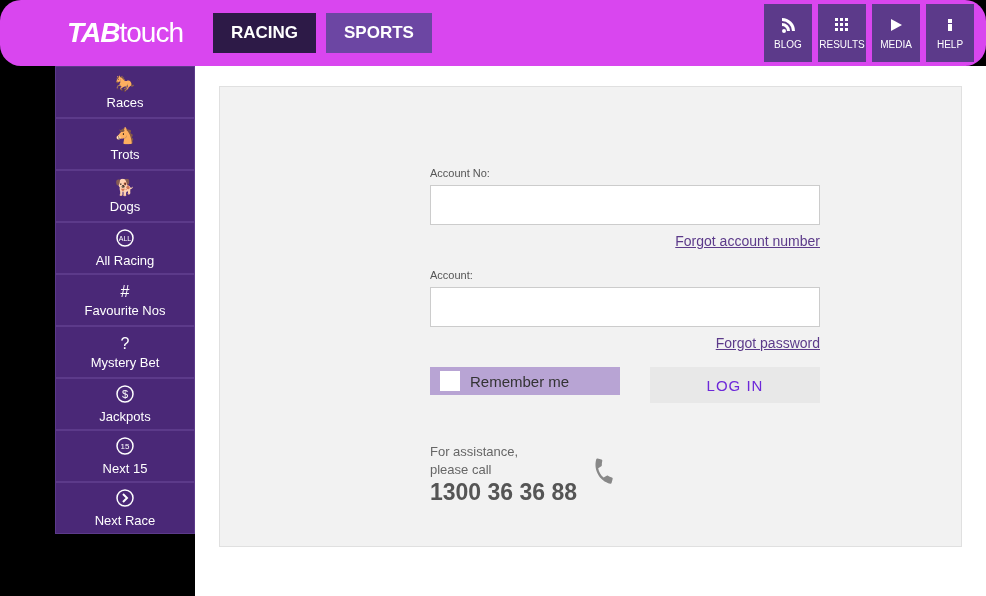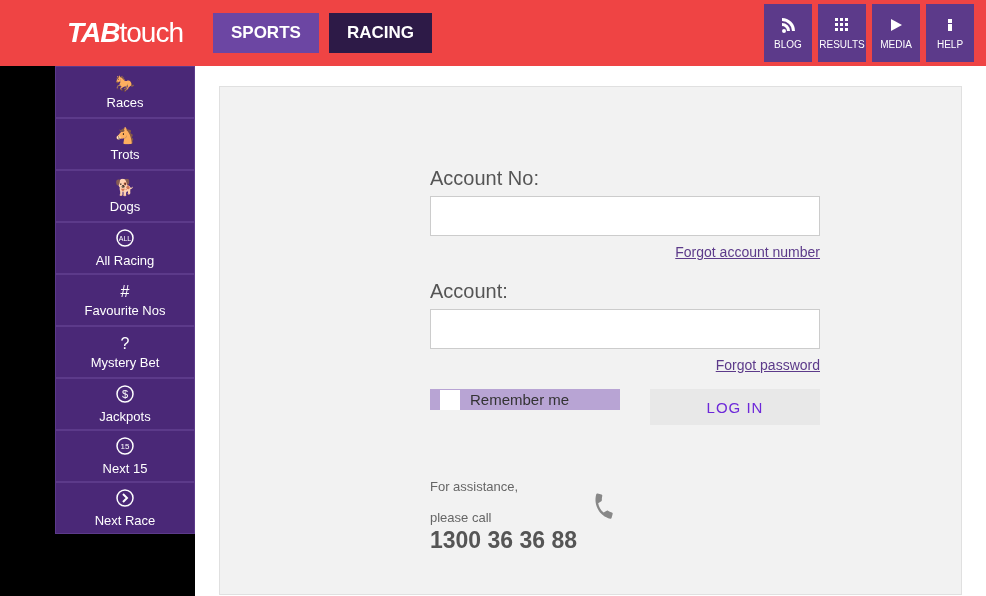--- a/index.html
+++ b/index.html
@@ -1,58 +1,58 @@
 <!DOCTYPE html>
 <html><head>
 <meta charset="utf-8">
 <style>
 * { margin: 0; padding: 0; box-sizing: border-box; }
 body { font-family: Arial, sans-serif; background: #000; width: 986px; height: 596px; overflow: hidden; }
 
-.header { background: #ef4444; height: 66px; display: flex; align-items: center; padding: 0 12px; }
+.header { background: #d946ef; height: 66px; display: flex; align-items: center; padding: 0 12px; border-radius: 21px; }
 .logo { color: #fff; font-size: 28px; font-weight: bold; margin-left: 55px; margin-right: 30px; font-style: italic; letter-spacing: -1px; }
 .logo .touch { font-weight: normal; font-style: normal; }
 .nav-tabs { display: flex; gap: 10px; }
 .nav-tab { background: #2d1a47; color: #fff; padding: 10px 18px; font-size: 17px; font-weight: 600; cursor: pointer; }
 .nav-tab.secondary { background: #6c46a3; }
 .header-right { margin-left: auto; display: flex; gap: 6px; }
 .header-btn { background: #5c3a8a; color: #fff; width: 48px; height: 58px; display: flex; flex-direction: column; align-items: center; justify-content: center; font-size: 10px; cursor: pointer; }
 .header-btn-icon { font-size: 16px; margin-bottom: 2px; }
 
 .container { display: flex; height: 530px; }
 .sidebar { width: 140px; background: #000; display: flex; flex-direction: column; margin-left: 55px; }
 .sidebar-item { background: #4a2877; border: 1px solid #5c3a8a; height: 52px; display: flex; flex-direction: column; align-items: center; justify-content: center; color: #fff; font-size: 13px; cursor: pointer; margin-bottom: 0; }
 .sidebar-icon { font-size: 16px; margin-bottom: 2px; }
 
 .main { flex: 1; background: #fff; padding: 20px 24px; overflow: auto; }
 .page-title { color: #5c3a8a; font-size: 32px; font-weight: 500; margin-bottom: 28px; }
 .form-panel { background: #f2f2f2; border: 1px solid #e0e0e0; padding: 80px 40px 40px 210px; min-height: 430px; }
 .form-group { margin-bottom: 14px; width: 390px; }
-.form-label { color: #555; font-size: 20px; display: block; margin-bottom: 6px; }
+.form-label { color: #555; font-size: 11px; display: block; margin-bottom: 6px; }
 .form-input { width: 100%; height: 40px; border: 1px solid #ccc; background: #fff; padding: 0 10px; font-size: 14px; }
 .form-link { color: #5c3a8a; font-size: 14px; text-decoration: underline; float: right; margin-top: 8px; cursor: pointer; }
 .form-row { display: flex; gap: 30px; width: 390px; margin-top: 40px; margin-bottom: 40px; clear: both; }
-.remember-btn { background: #b8a4d4; height: 21px; flex: 1; display: flex; align-items: center; padding: 0 10px; cursor: pointer; color: #333; font-size: 15px; }
+.remember-btn { background: #b8a4d4; height: 28px; flex: 1; display: flex; align-items: center; padding: 0 10px; cursor: pointer; color: #333; font-size: 15px; }
 .remember-check { width: 20px; height: 20px; background: #fff; margin-right: 10px; }
 .login-btn { background: #e8e8e8; color: #6d28d9; height: 36px; flex: 1; border: none; font-size: 15px; letter-spacing: 1px; cursor: pointer; }
 .assist { display: flex; align-items: center; gap: 12px; }
-.assist-text { color: #666; font-size: 13px; line-height: 1.4; margin-top: 13px; }
+.assist-text { color: #666; font-size: 13px; line-height: 1.4; }
 .assist-phone { color: #555; font-size: 23px; font-weight: 600; }
 .phone-icon { font-size: 26px; color: #888; transform: rotate(15deg); }
 </style>
 </head>
 <body>
 
 <div class="header">
   <div class="logo">
     <span>TAB</span><span class="touch">touch</span>
   </div>
   <div class="nav-tabs">
+    <div class="nav-tab">RACING</div>
     <div class="nav-tab secondary">SPORTS</div>
-    <div class="nav-tab">RACING</div>
   </div>
   <div class="header-right">
     <div class="header-btn">
       <span class="header-btn-icon">
         <svg width="16" height="16" viewBox="0 0 16 16" fill="#fff">
             <path d="M2 14a2 2 0 104 0 2 2 0 00-4 0zM2 6v3a5 5 0 015 5h3a8 8 0 00-8-8zM2 1v3a10 10 0 0110 10h3A13 13 0 002 1z"></path>
           </svg>
       </span>
       <span>BLOG</span>
     </div>

